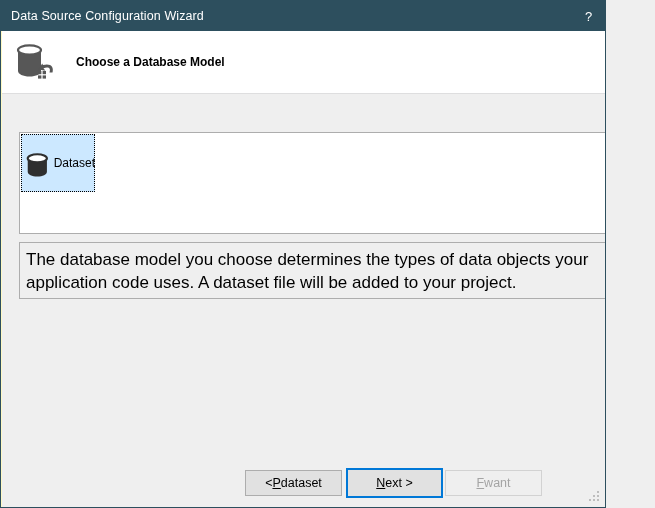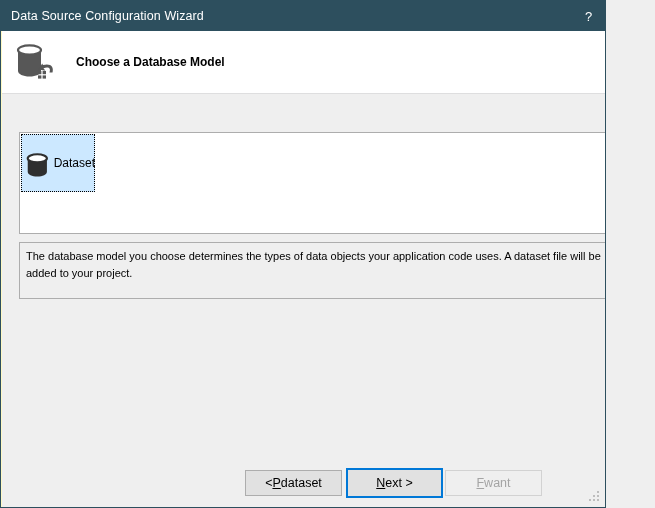--- a/index.html
+++ b/index.html
@@ -151,23 +151,23 @@
     width: 620px;
     height: 57px;
     background: #efefef;
     border: 1px solid #adadad;
     box-sizing: border-box;
   }
   .desc-text {
     position: absolute;
     left: 6px; top: 5px;
     width: 604px;
-    font-size: 11px;
-    color: #000000;
-    line-height: 17px;
+    font-size: 17px;
+    color: #000000;
+    line-height: 23px;
   }
 
   
   .btn {
     position: absolute;
     height: 26px;
     background: #e1e1e1;
     border: 1px solid #adadad;
     box-sizing: border-box;
     display: flex;

